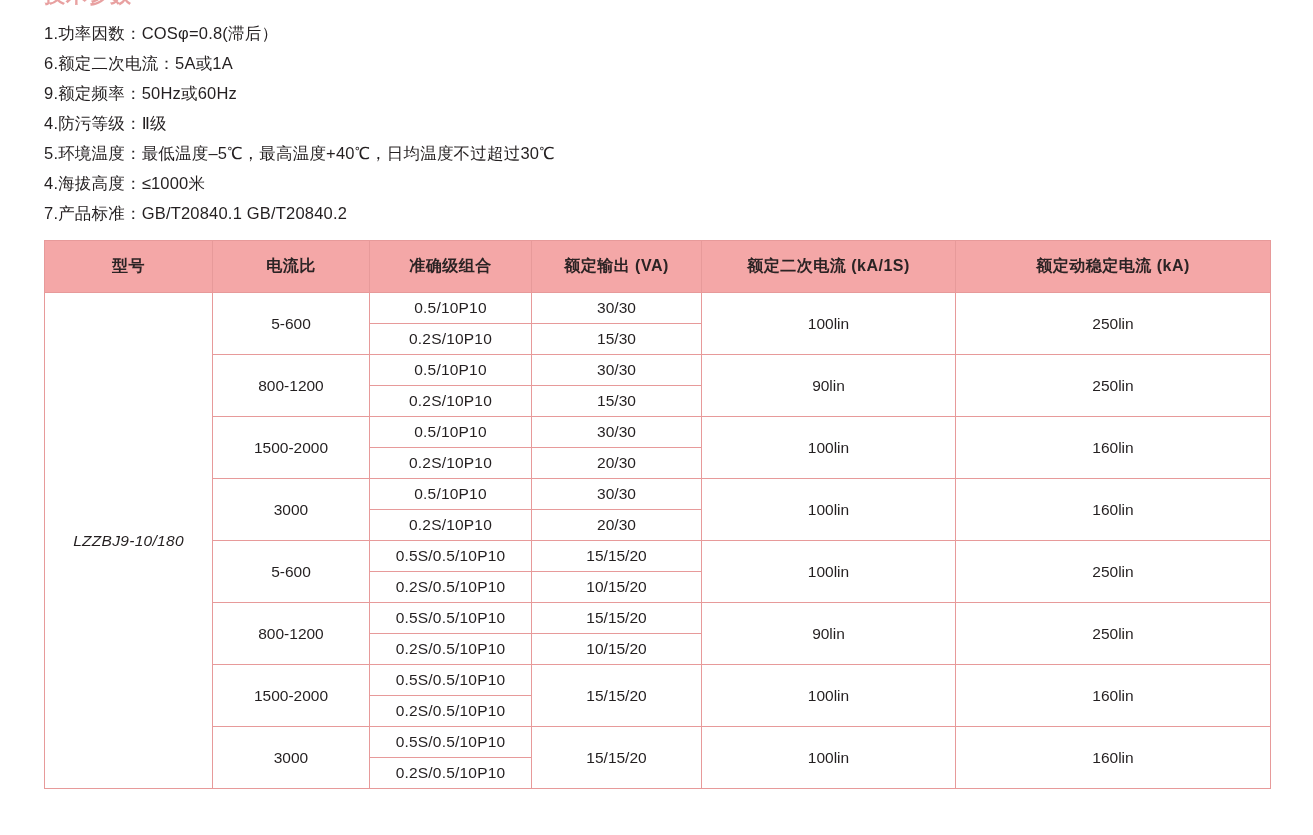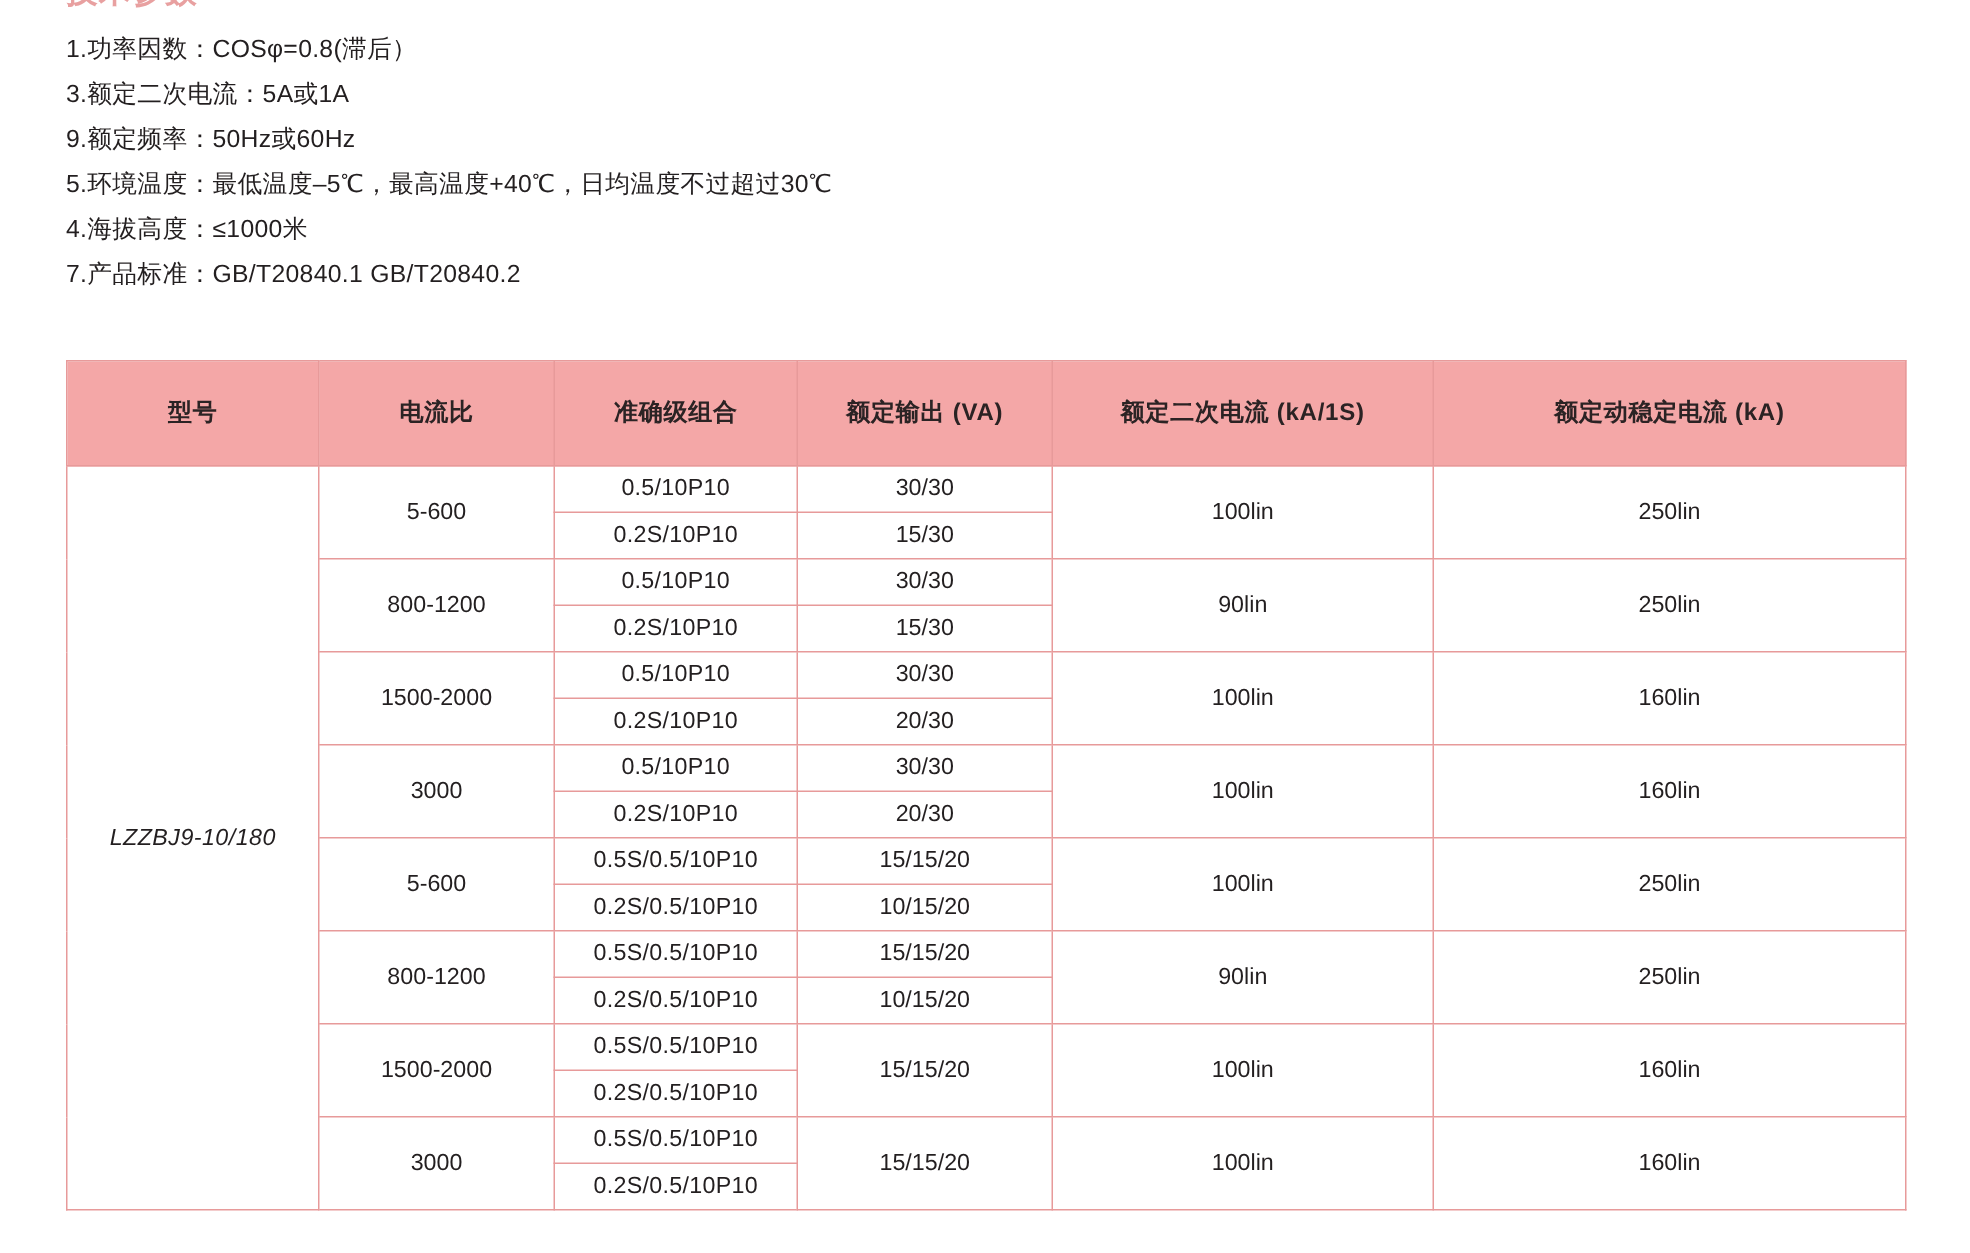--- a/index.html
+++ b/index.html
@@ -68,21 +68,21 @@
     text-align: center;
     vertical-align: middle;
     font-size: 15.5px;
     color: #231f20;
     padding: 0;
   }
   table.spec-table thead th {
     background: #f4a7a7;
     color: #2b2324;
     font-weight: bold;
-    height: 70px;
+    height: 52px;
     font-size: 16px;
     letter-spacing: 0.5px;
   }
   td.model-cell {
     font-size: 16px;
     letter-spacing: 0.3px;
     font-style: italic;
   }
   td.ratio-cell { font-size: 16px; }
   td.acc-cell { font-size: 15.5px; letter-spacing: 0.2px; }
@@ -102,22 +102,23 @@
 <body>
 
 <div id="page">
 
   <div class="heading-clip">
     <div class="heading-text">技术参数</div>
   </div>
 
   <div class="spec-list">
     <div class="spec-line">1.功率因数：COSφ=0.8(滞后）</div>
-    <div class="spec-line">3.额定二次电流：5A或1A</div>
+    <div class="spec-line">6.额定二次电流：5A或1A</div>
     <div class="spec-line">9.额定频率：50Hz或60Hz</div>
+    <div class="spec-line">4.防污等级：Ⅱ级</div>
     <div class="spec-line">5.环境温度：最低温度–5℃，最高温度+40℃，日均温度不过超过30℃</div>
     <div class="spec-line">4.海拔高度：≤1000米</div>
     <div class="spec-line">7.产品标准：GB/T20840.1   GB/T20840.2</div>
   </div>
 
   <div class="table-wrap">
     <table class="spec-table">
       <colgroup>
         <col class="c-model">
           <col class="c-ratio">

